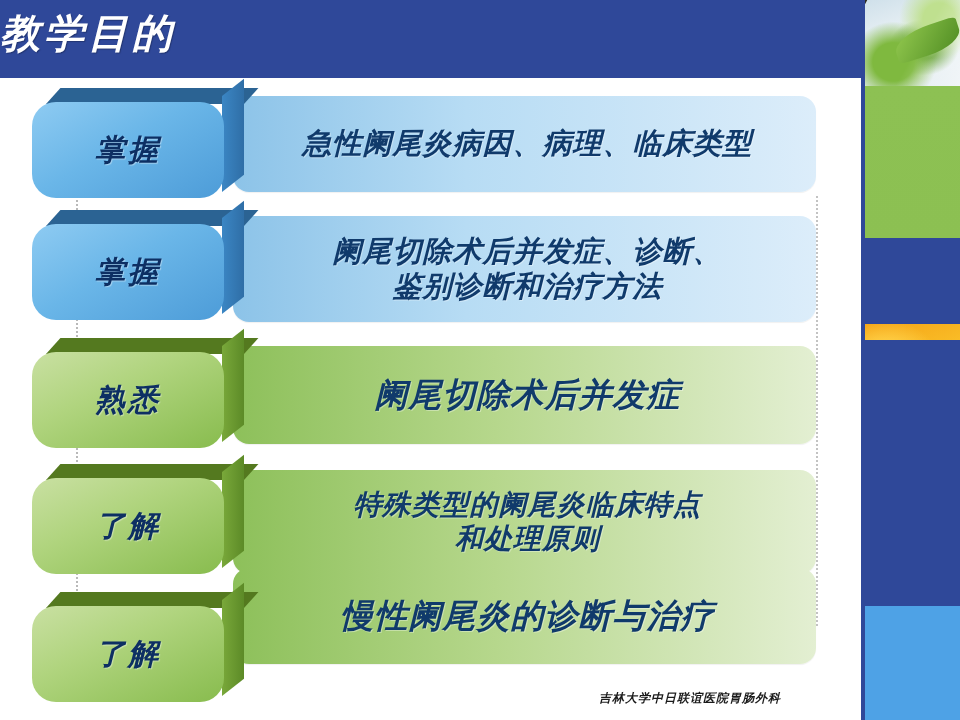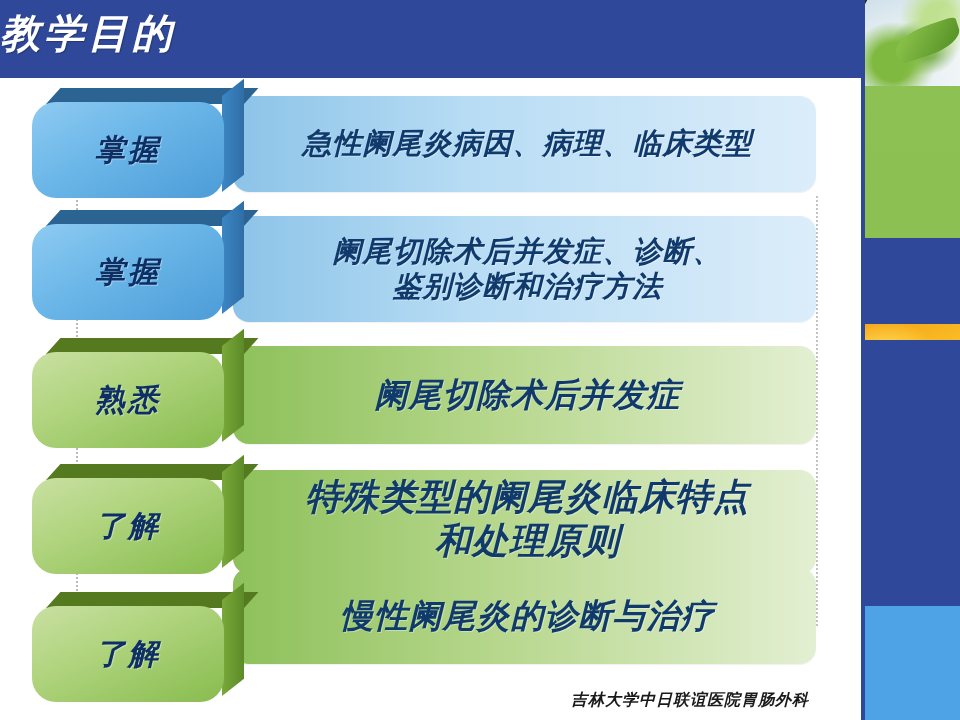--- a/index.html
+++ b/index.html
@@ -145,21 +145,21 @@
   }
   .dot-right{
     position:absolute;left:816px;top:196px;width:0;height:430px;
     border-left:2px dotted #c3c3c3;
   }
 
   
   .footer{
     position:absolute;left:560px;top:690px;width:260px;
     text-align:center;
-    font-size:16px;font-weight:700;font-style:italic;
+    font-size:12px;font-weight:700;font-style:italic;
     color:#1a1a1a;
     font-family:"DejaVu Sans","Liberation Sans",sans-serif;
     letter-spacing:1px;
     white-space:nowrap;
   }
 </style>
 </head>
 <body>
 
 <div id="slide">
@@ -219,21 +219,21 @@
       <div class="top" style="width:198px;"></div>
       <div class="side" style="left:190px;height:96px;"></div>
       <div class="front" style="width:192px;height:96px;">
         <span class="block-text">熟悉</span>
       </div>
     </div>
   </div>
 
   <div class="row">
     <div class="bar green" style="left:233px;top:470px;width:583px;height:104px;">
-      <div class="bar-text" style="font-size:36px;font-family:Liberation Mono, monospace;">特殊类型的阑尾炎临床特点
+      <div class="bar-text" style="font-size:28px;">特殊类型的阑尾炎临床特点
 和处理原则</div>
     </div>
     <div class="block green" style="left:32px;top:464px;width:212px;height:112px;">
       <div class="top" style="width:198px;"></div>
       <div class="side" style="left:190px;height:96px;"></div>
       <div class="front" style="width:192px;height:96px;">
         <span class="block-text">了解</span>
       </div>
     </div>
   </div>

